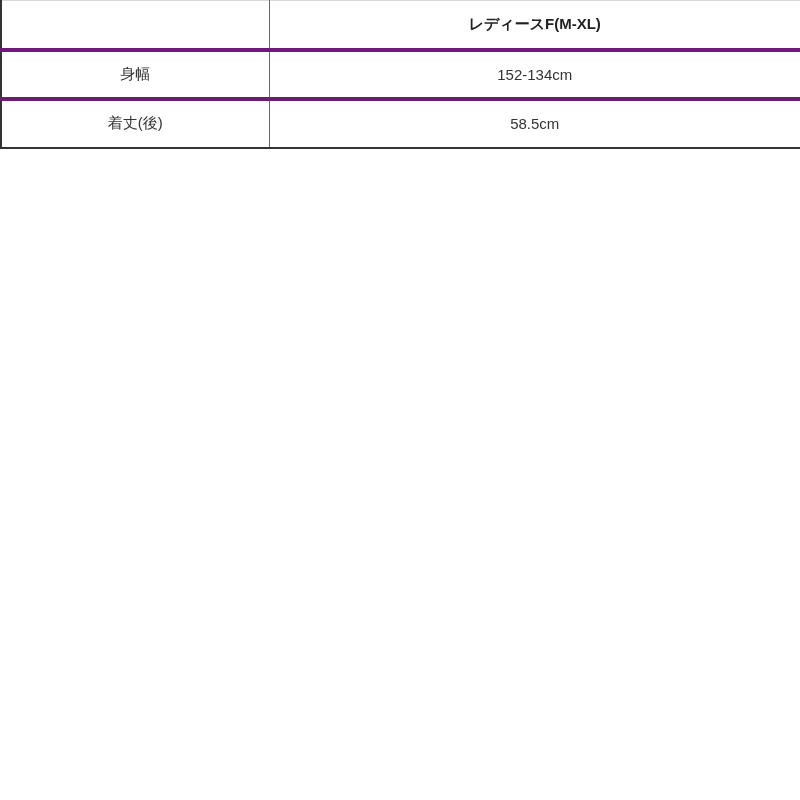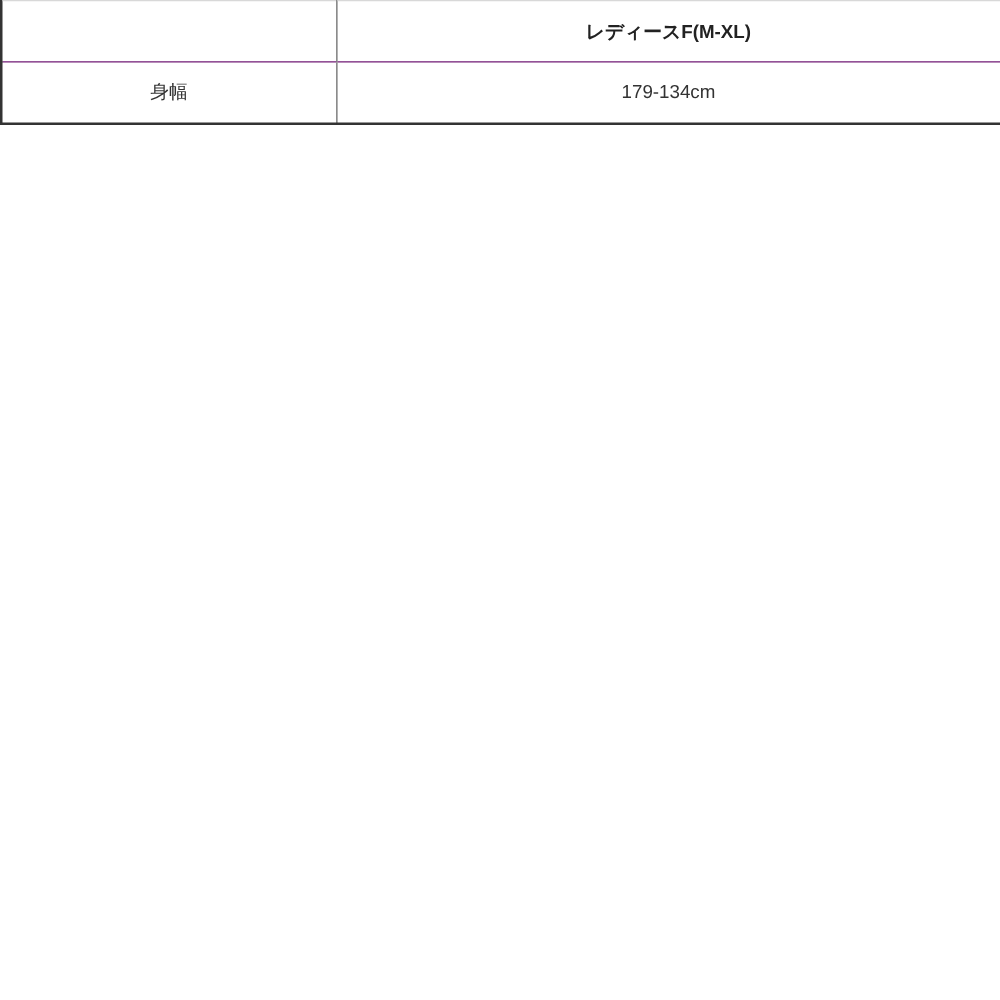--- a/index.html
+++ b/index.html
@@ -45,21 +45,21 @@
   table.size-table th {
     font-weight: bold;
     color: #222222;
   }
   table.size-table td {
     font-weight: normal;
   }
   
   table.size-table tbody tr th,
   table.size-table tbody tr td {
-    border-top: 1px solid #701a75;
+    border-top: 4px solid #701a75;
   }
   
   table.size-table th:first-child,
   table.size-table td:first-child {
     border-right: 1px solid #666666;
   }
 </style>
 </head>
 <body>
 
@@ -71,17 +71,21 @@
     </colgroup>
     <thead>
       <tr>
         <th></th>
         <th>レディースF(M-XL)</th>
       </tr>
     </thead>
     <tbody>
       <tr>
         <td>身幅</td>
-        <td>179-134cm</td>
+        <td>152-134cm</td>
+      </tr>
+      <tr>
+        <td>着丈(後)</td>
+        <td>58.5cm</td>
       </tr>
     </tbody>
   </table>
 </div>
 
 </body></html>

